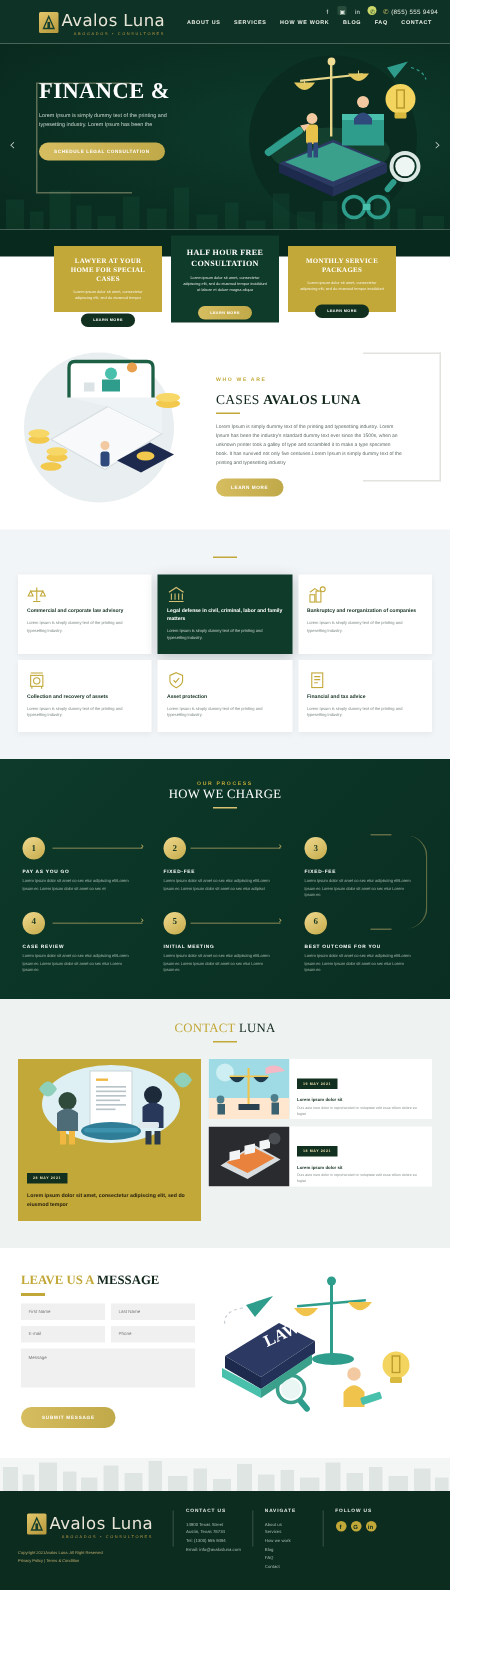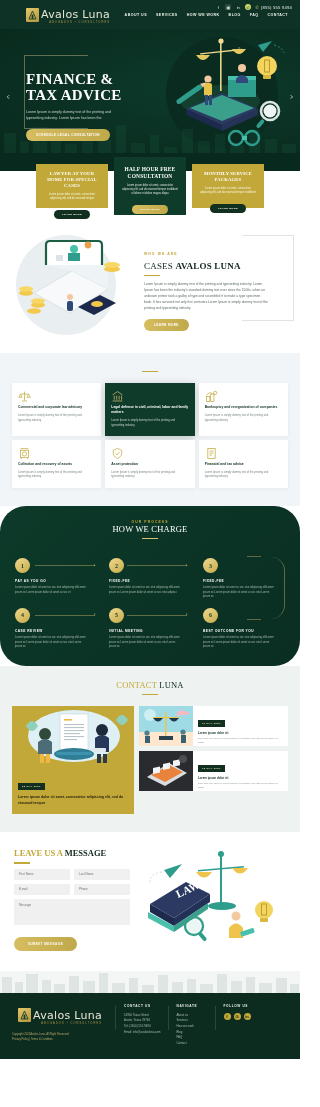--- a/index.html
+++ b/index.html
@@ -58,21 +58,21 @@
   
   .hero {
     position: relative; height: 130px; overflow: hidden;
     background: radial-gradient(ellipse at 68% 45%, #0d3c2c 0%, #0b3224 45%, #08291d 100%);
   }
   .hero .skyline { position: absolute; left:0; right:0; bottom:0; height: 40px; opacity: .22; }
   .hero-blob {
     position: absolute; right: 22px; top: 8px; width: 112px; height: 112px;
     border-radius: 50%; background: #0a2b20;
   }
-  .hero-copy { position: absolute; left: 26px; top: 42px; width: 128px; }
+  .hero-copy { position: absolute; left: 26px; top: 24px; width: 128px; }
   .hero-frame {
     position: absolute; left: 24px; top: 26px; width: 64px; height: 74px;
     border: 1px solid rgba(200,190,150,.45); border-right: none;
   }
   .hero h1 {
     font-family: "Liberation Serif", serif; color: #ffffff; font-size: 15px;
     line-height: 1.12; letter-spacing: .3px; font-weight: bold;
   }
   .hero p {
     color: #c9d6ce; font-size: 3.6px; line-height: 1.55; margin-top: 6px; width: 92px;
@@ -157,21 +157,21 @@
   .svc.dark { background: #0f3b2a; box-shadow: 0 2px 8px rgba(20,40,30,.25); }
   .svc-ic { height: 13px; display:flex; align-items:center; }
   .svc h4 { font-size: 3.4px; line-height: 1.5; color: #12301f; font-weight: bold; margin-top: 2px;}
   .svc.dark h4 { color: #fff; }
   .svc p { font-size: 2.7px; line-height: 1.6; color: #7b8883; margin-top: 4px; }
   .svc.dark p { color: rgba(255,255,255,.72); }
 
   
   .process {
     background: linear-gradient(135deg,#0d3a2a 0%, #0b3526 40%, #0a2e22 100%);
-    padding: 14px 1px 16px; position: relative; border-radius: 26px;
+    padding: 14px 1px 16px; position: relative;
   }
   .process .sec-title { color: #fff; }
   .process .eyebrow { text-align: center; display:block; }
   .process .rule-c { background: #d8c173; }
   .steps { position: relative; padding: 8px 14px 0; }
   .steps-row { display: flex; justify-content: space-between; position: relative; }
   .step { width: 82px; position: relative; }
   .bub {
     width: 15px; height: 15px; border-radius: 50%;
     background: linear-gradient(145deg,#efd98e,#c6ab4b);
@@ -368,21 +368,20 @@
 
       <circle cx="80" cy="103" r="7" fill="none" stroke="#2e9d8c" stroke-width="2.4"></circle>
       <circle cx="96" cy="103" r="7" fill="none" stroke="#2e9d8c" stroke-width="2.4"></circle>
       <rect x="86" y="101" width="5" height="4" fill="#49c0ac"></rect>
     </svg>
 
     <div class="hero-frame"></div>
     <div class="hero-copy">
       <h1>
         <span>FINANCE &amp;</span><br>
-        <span>TAX ADVICE</span>
       </h1>
       <p>Lorem Ipsum is simply dummy text of the printing and typesetting industry. Lorem Ipsum has been the</p>
       <button class="btn-gold">SCHEDULE LEGAL CONSULTATION</button>
     </div>
     <div class="arrow l">‹</div>
     <div class="arrow r">›</div>
   </div>
 
   <div class="promos">
     <div class="promo-row">

